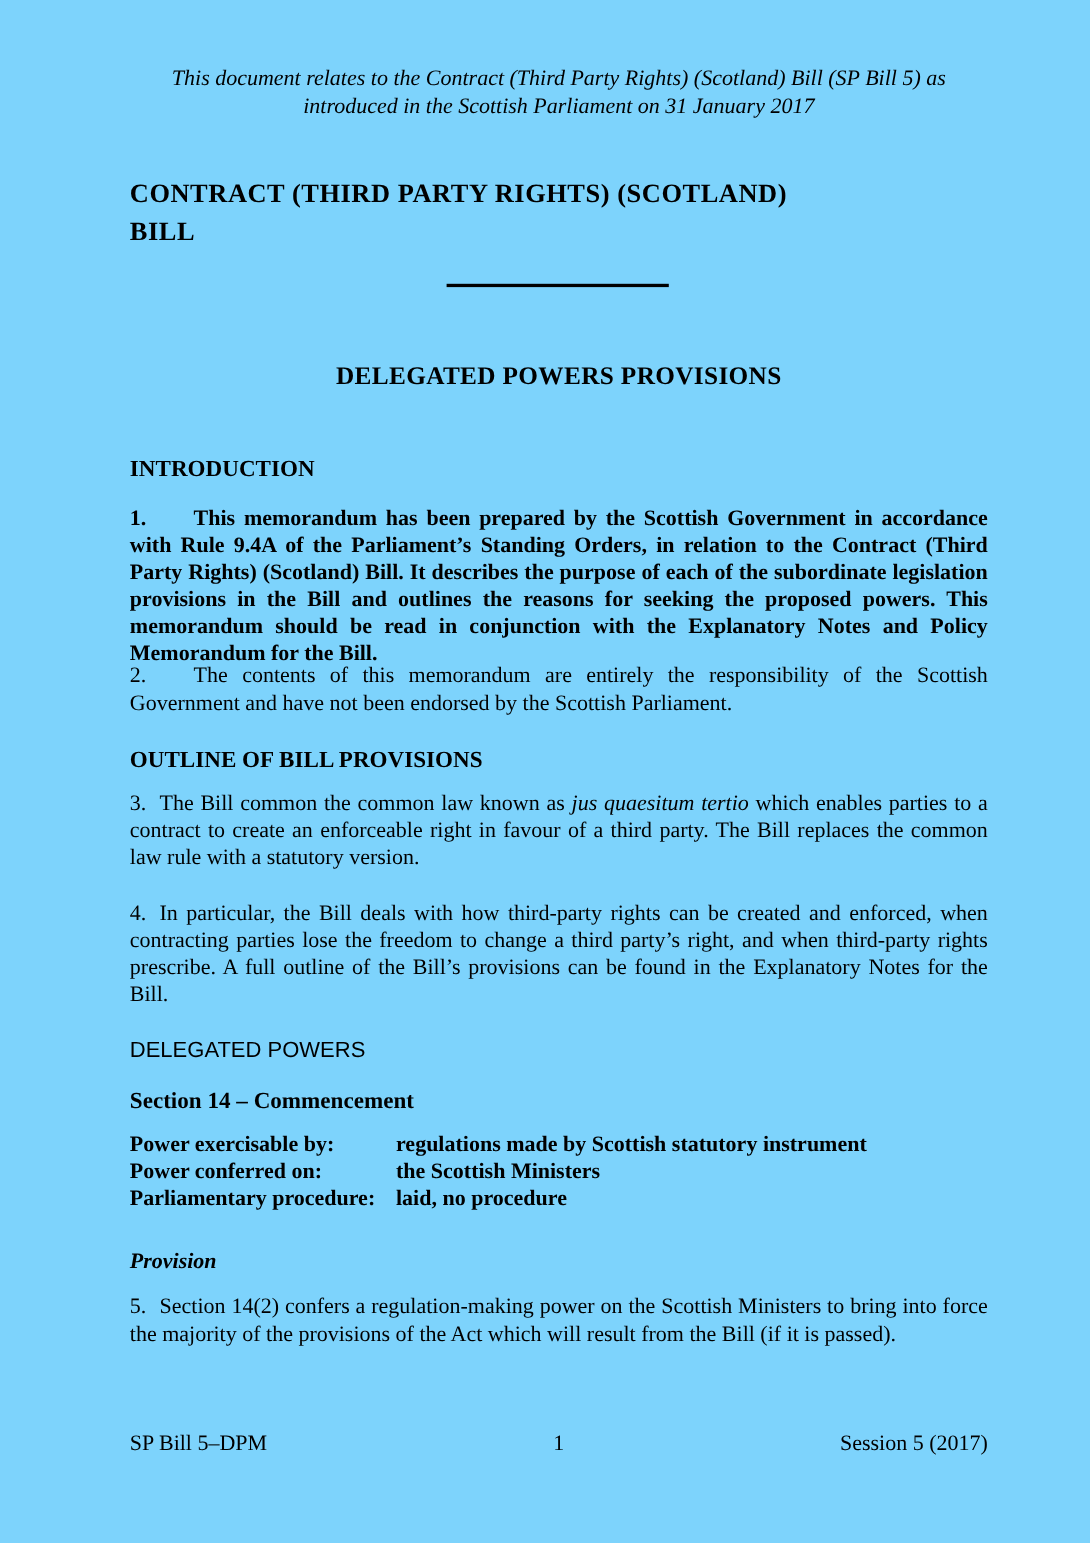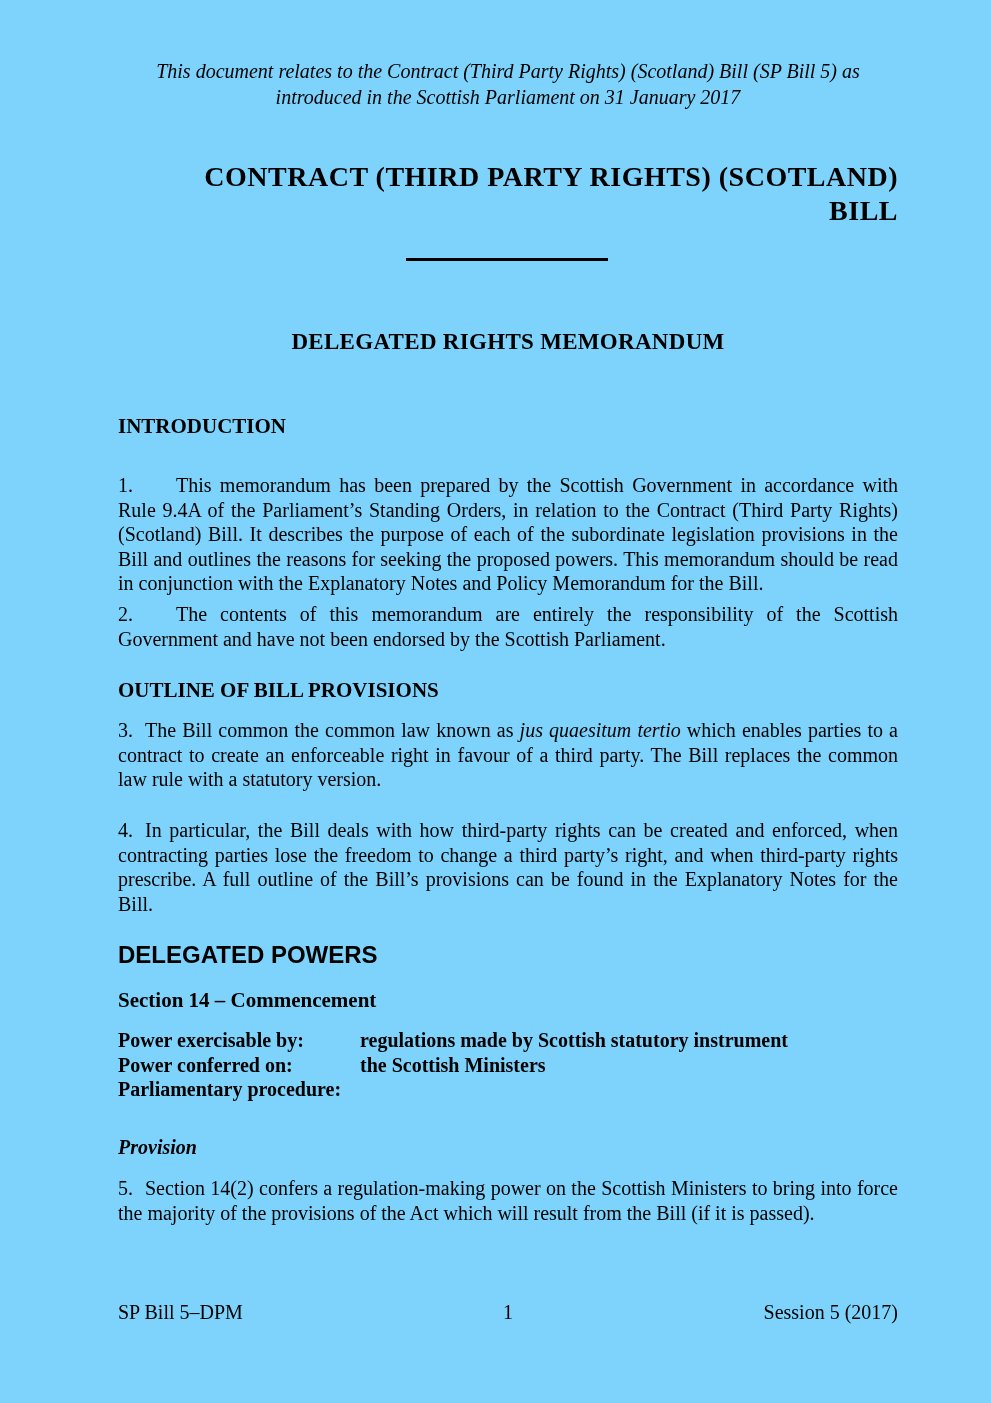--- a/index.html
+++ b/index.html
@@ -26,23 +26,23 @@
 
   .header-note {
     top: 58px;
     font-style: italic;
     text-align: center;
     line-height: 26px;
   }
   .doc-title {
     top: 160px;
     font-weight: bold;
-    font-size: 28px;
+    font-size: 24px;
     line-height: 34px;
-    text-align: right;
+    text-align: left;
     letter-spacing: 0.5px;
   }
   .divider-rule {
     position: absolute;
     left: 406px;
     top: 258px;
     width: 202px;
     height: 3px;
     background: #000000;
   }
@@ -51,30 +51,30 @@
     font-weight: bold;
     font-size: 23px;
     text-align: center;
     letter-spacing: 0.3px;
   }
   .h-serif {
     font-weight: bold;
     font-size: 21px;
   }
   .h-introduction   { top: 414px; }
-  .para-1           { top: 473px; }
+  .para-1           { top: 459px; font-weight: bold; }
   .para-2           { top: 602px; }
   .h-outline        { top: 678px; }
   .para-3           { top: 718px; }
   .para-4           { top: 818px; }
   .h-delegated-powers {
     top: 943px;
     font-family: "Liberation Sans", "DejaVu Sans", sans-serif;
-    font-weight: bold;
-    font-size: 24px;
+    font-weight: normal;
+    font-size: 20px;
   }
   .h-section14      { top: 988px; }
   .power-table      { top: 1028px; font-weight: bold; }
   .power-table .row { display: flex; }
   .power-table .label { flex: 0 0 242px; }
   .power-table .value { flex: 1; }
   .h-provision      { top: 1135px; font-weight: bold; font-style: italic; }
   .para-5           { top: 1176px; }
 
   .num-tab {
@@ -106,21 +106,21 @@
     <div>introduced in the Scottish Parliament on 31 January 2017</div>
   </div>
 
   <div class="block doc-title">
     <div>CONTRACT (THIRD PARTY RIGHTS) (SCOTLAND)</div>
     <div>BILL</div>
   </div>
 
   <div class="divider-rule"></div>
 
-  <div class="block doc-subtitle">DELEGATED RIGHTS MEMORANDUM</div>
+  <div class="block doc-subtitle">DELEGATED POWERS PROVISIONS</div>
 
   <div class="block h-serif h-introduction">INTRODUCTION</div>
 
   <div class="block justified para-1"><span class="num-tab">1.</span><span>This memorandum has been prepared by the Scottish Government in accordance with Rule 9.4A of the Parliament’s Standing Orders, in relation to the Contract (Third Party Rights) (Scotland) Bill.  It describes the purpose of each of the subordinate legislation provisions in the Bill and outlines the reasons for seeking the proposed powers.  This memorandum should be read in conjunction with the Explanatory Notes and Policy Memorandum for the Bill.</span></div>
 
   <div class="block justified para-2"><span class="num-tab">2.</span><span>The contents of this memorandum are entirely the responsibility of the Scottish Government and have not been endorsed by the Scottish Parliament.</span></div>
 
   <div class="block h-serif h-outline">OUTLINE OF BILL PROVISIONS</div>
 
   <div class="block justified para-3"><span class="num-sm">3.</span><span>The Bill common the common law known as </span><span class="italic">jus quaesitum tertio</span><span> which enables parties to a contract to create an enforceable right in favour of a third party. The Bill replaces the common law rule with a statutory version.</span></div>
@@ -135,20 +135,21 @@
     <div class="row">
       <span class="label">Power exercisable by:</span>
       <span class="value">regulations made by Scottish statutory instrument</span>
     </div>
     <div class="row">
       <span class="label">Power conferred on:</span>
       <span class="value">the Scottish Ministers</span>
     </div>
     <div class="row">
       <span class="label">Parliamentary procedure:</span>
+      <span class="value">laid, no procedure</span>
     </div>
   </div>
 
   <div class="block h-provision">Provision</div>
 
   <div class="block justified para-5"><span class="num-sm">5.</span><span>Section 14(2) confers a regulation-making power on the Scottish Ministers to bring into force the majority of the provisions of the Act which will result from the Bill (if it is passed).</span></div>
 
   <div class="footer">
     <span class="footer-page">1</span>
     <span class="footer-left">SP Bill 5–DPM</span>

